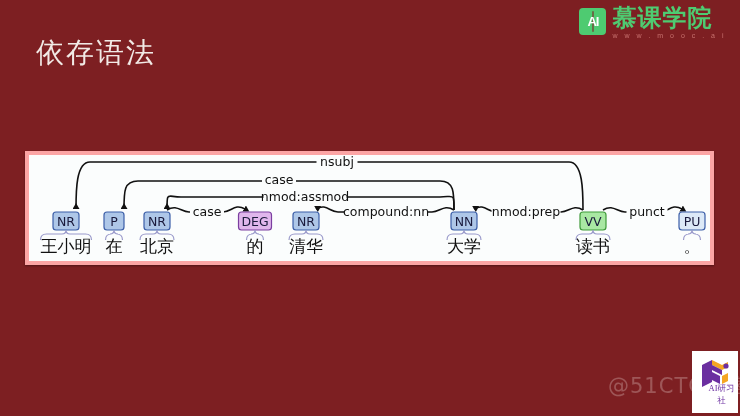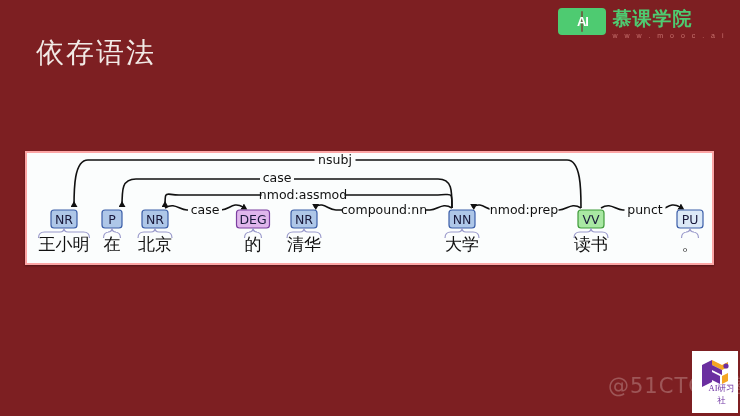--- a/index.html
+++ b/index.html
@@ -16,45 +16,45 @@
     color:#f2eae6;letter-spacing:2px;
     font-family:"DejaVu Sans","Liberation Sans",sans-serif;
     font-weight:400;
   }
   
   #brand-logo{
     position:absolute;right:14px;top:8px;
     display:flex;align-items:flex-start;gap:6px;
   }
   #brand-book{
-    width:48px;height:27px;border-radius:4px;
+    width:27px;height:27px;border-radius:4px;
     background:#4ecb71;position:relative;flex:none;
   }
   #brand-book .spine{
     position:absolute;left:50%;top:3px;bottom:3px;width:2px;
     margin-left:-1px;background:#7d1f22;opacity:.55;border-radius:1px;
   }
   #brand-book .ai{
     position:absolute;inset:0;display:flex;align-items:center;
     justify-content:center;color:#fff;font-size:13px;font-weight:bold;
     letter-spacing:-1px;
   }
   #brand-text{display:flex;flex-direction:column;}
   #brand-name{
-    color:#4ecb71;font-size:19px;line-height:21px;font-weight:bold;
+    color:#4ecb71;font-size:24px;line-height:21px;font-weight:bold;
     letter-spacing:1px;font-family:"DejaVu Sans","Liberation Sans",sans-serif;
   }
   #brand-url{
     color:#c8726f;font-size:7px;line-height:10px;letter-spacing:2.5px;
     margin-top:2px;
   }
   
   #parse-panel{
     position:absolute;left:25px;top:151px;width:689px;height:114px;
-    background:#fbfdfd;border:2px solid #fca5a5;box-sizing:border-box;
+    background:#fbfdfd;border:4px solid #fca5a5;box-sizing:border-box;
     box-shadow:0 1px 2px rgba(0,0,0,.35);
     overflow:hidden;
   }
   #parse-svg{position:absolute;left:0;top:0;}
   .arc-label{
     font-family:"DejaVu Sans","Liberation Sans",sans-serif;
     font-size:12.5px;fill:#111;
   }
   .postag-text{
     font-family:"DejaVu Sans","Liberation Sans",sans-serif;

